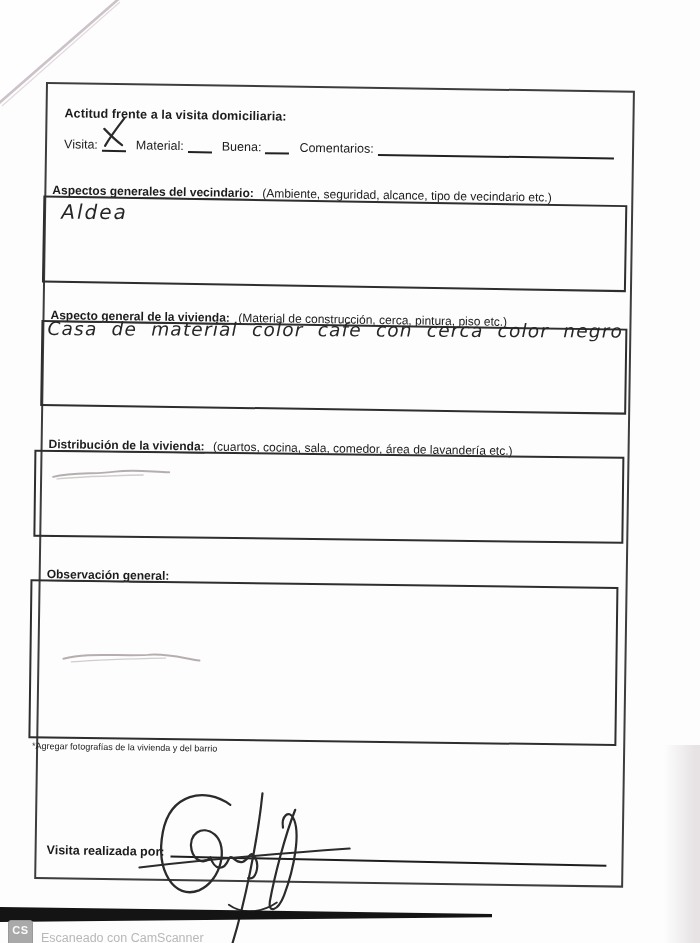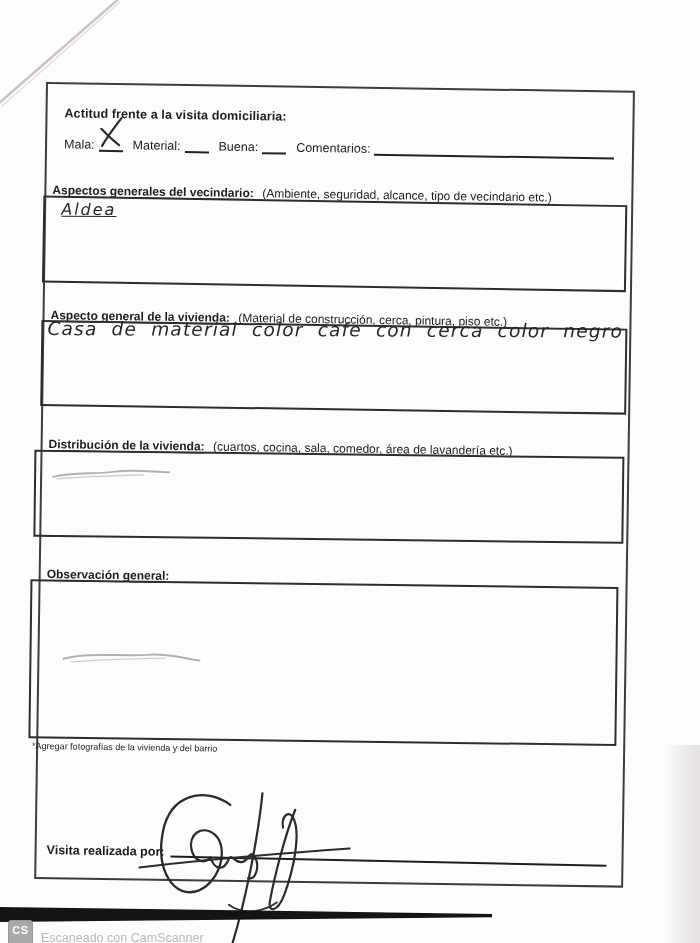--- a/index.html
+++ b/index.html
@@ -50,21 +50,21 @@
   .opt-label{margin-right:4px;}
   .blank{
     display:inline-block;width:24px;height:13px;border-bottom:2px solid #222;
     margin-right:10px;position:relative;
   }
   .blank-long{flex:1 1 auto;height:13px;border-bottom:2px solid #222;}
   .hw{
     font-family:"DejaVu Sans", sans-serif;font-style:italic;color:#262626;
     transform:rotate(-0.6deg);transform-origin:0 0;white-space:nowrap;
   }
-  .hw-aldea{font-size:16px;letter-spacing:2px;text-decoration:underline;}
+  .hw-aldea{font-size:20px;letter-spacing:2px;}
   .hw-casa{font-size:18.5px;letter-spacing:1.2px;word-spacing:7px;}
   .footnote{font-size:9px;color:#222;}
   .visit-row{display:flex;align-items:flex-end;white-space:nowrap;}
   .visit-label{font-size:12.5px;font-weight:bold;margin-right:6px;}
   .sig-line{flex:1 1 auto;height:14px;border-bottom:2.5px solid #1e1e1e;transform:rotate(0.35deg);}
   .ink{stroke:#2b2b2b;fill:none;stroke-linecap:round;stroke-linejoin:round;}
   .faint{stroke:#b6aeae;fill:none;stroke-linecap:round;}
 </style>
 </head>
 <body>
@@ -75,21 +75,21 @@
     <polygon points="0,0 118,0 0,102" fill="#ffffff" opacity="0.65"></polygon>
     <line x1="-2" y1="104" x2="122" y2="-4" stroke="#ccc2c9" stroke-width="2.6"></line>
     <line x1="2" y1="106" x2="120" y2="2" stroke="#e3dade" stroke-width="1.2"></line>
   </svg>
 
   <div class="form-frame">
 
     <div class="abs title" style="left:17px;top:22px;">Actitud frente a la visita domiciliaria:</div>
 
     <div class="abs opt-row" style="left:17px;top:52px;width:550px;">
-      <span class="opt-label">Mala:</span>
+      <span class="opt-label">Visita:</span>
       <span class="blank">
         <svg width="28" height="36" style="position:absolute;left:-2px;top:-24px;">
           <path class="ink" d="M 24 5 C 18 13, 10 24, 5 33" stroke-width="2.2"></path>
           <path class="ink" d="M 4 16 C 9 21, 15 27, 22 32" stroke-width="2.2"></path>
         </svg>
       </span>
       <span class="opt-label">Material:</span>
       <span class="blank"></span>
       <span class="opt-label">Buena:</span>
       <span class="blank"></span>

